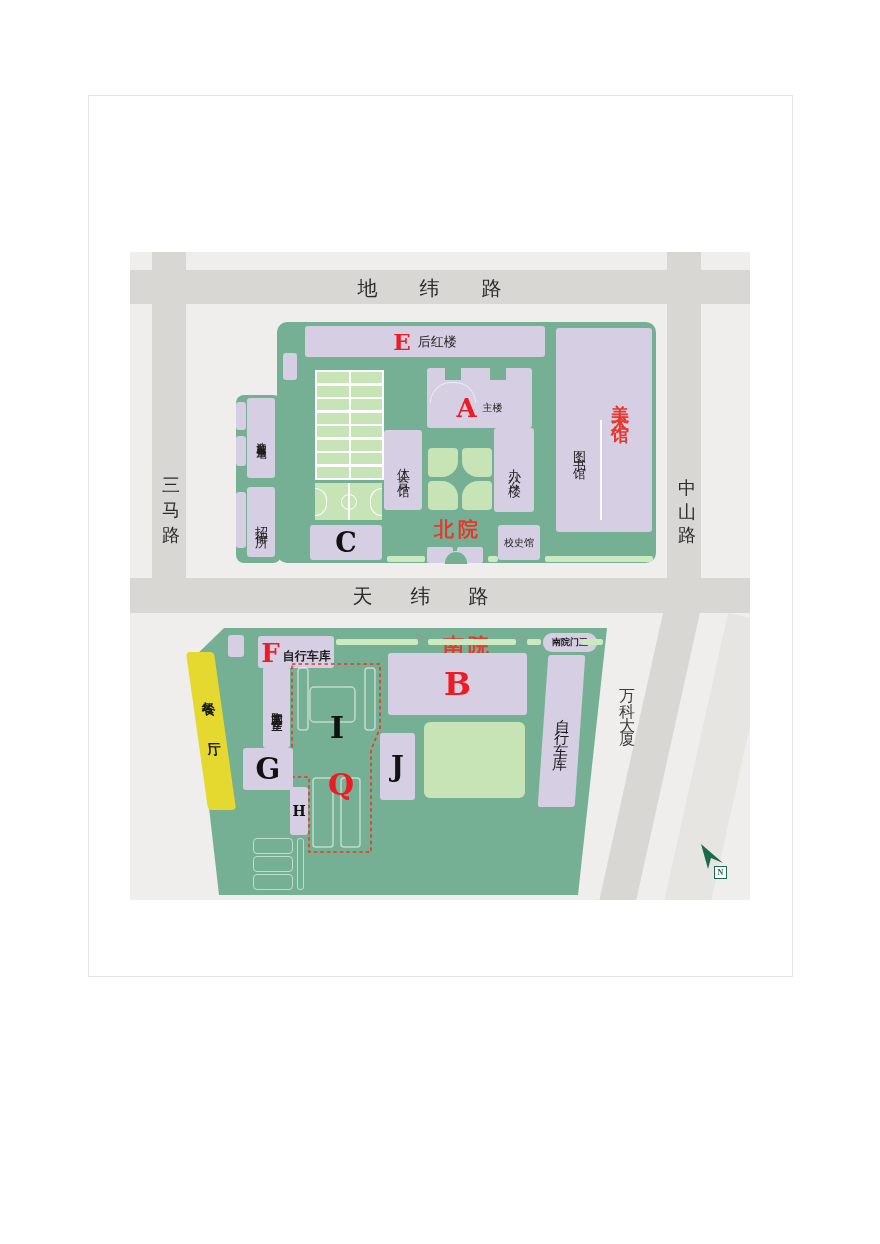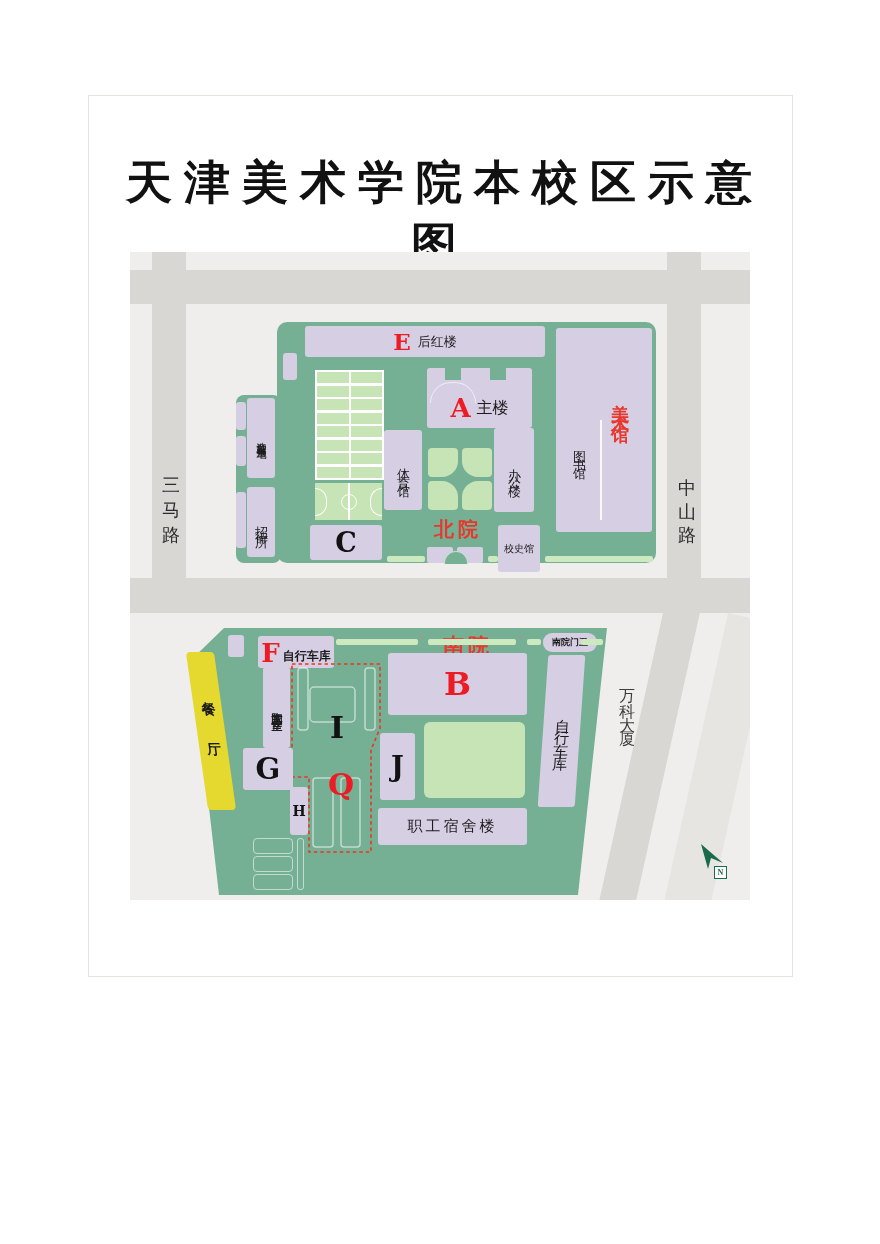--- a/index.html
+++ b/index.html
@@ -25,32 +25,32 @@
   .cell{border:1px solid #ffffff;background:
         linear-gradient(180deg, transparent 45%, #ffffff 45%, #ffffff 55%, transparent 55%);}
 </style>
 </head>
 <body>
 
 <div class="page">
 
   <div class="paper"></div>
 
-  <div class="abs" style="left:88px;top:152px;width:704px;text-align:center;font-size:46px;font-weight:bold;
-              letter-spacing:12px;text-indent:10px;color:#111;">天津美术学院本校区示意图</div>
 
   <div class="map">
 
     <div class="road-faint" style="left:598px;top:361px;width:46px;height:320px;transform:rotate(12.5deg);transform-origin:top left;"></div>
     <div class="road" style="left:22px;top:0;width:34px;height:361px;"></div>
     <div class="road" style="left:537px;top:0;width:34px;height:361px;"></div>
     <div class="road" style="left:535px;top:352px;width:36px;height:310px;transform:rotate(12.5deg);transform-origin:top left;"></div>
     <div class="road" style="left:0;top:18px;width:620px;height:34px;"></div>
     <div class="road" style="left:0;top:326px;width:620px;height:35px;"></div>
 
+    <div class="roadlbl" style="left:160px;top:23px;width:300px;text-align:center;letter-spacing:42px;text-indent:21px;">地纬路</div>
+    <div class="roadlbl" style="left:150px;top:331px;width:300px;text-align:center;letter-spacing:38px;text-indent:19px;">天纬路</div>
     <div class="roadlbl vtext" style="left:29px;top:212px;height:120px;font-size:18px;letter-spacing:24px;">三马路</div>
     <div class="roadlbl vtext" style="left:545px;top:212px;height:120px;font-size:18px;letter-spacing:24px;">中山路</div>
     <div class="roadlbl vtext" style="left:486px;top:424px;height:130px;font-size:16px;letter-spacing:14px;color:#3c3c3c;">万科大厦</div>
 
     <div class="campus" style="left:147px;top:70px;width:379px;height:241px;border-radius:10px;"></div>
     <div class="campus" style="left:106px;top:143px;width:45px;height:168px;border-radius:8px;"></div>
 
     <div class="b" style="left:175px;top:74px;width:240px;height:31px;gap:7px;">
       <span class="rl" style="font-size:23px;">E</span>
       <span class="lbl" style="font-size:13px;">后红楼</span>
@@ -61,21 +61,21 @@
     <div class="abs vtext redlbl" style="left:478px;top:138px;height:100px;font-size:18px;letter-spacing:10px;">美术馆</div>
     <div class="abs vtext lbl" style="left:440px;top:188px;height:76px;font-size:13px;letter-spacing:8px;">图书馆</div>
 
     <div class="b" style="left:297px;top:116px;width:105px;height:60px;"></div>
     <div class="abs" style="left:315px;top:116px;width:16px;height:12px;background:#75b094;"></div>
     <div class="abs" style="left:360px;top:116px;width:16px;height:12px;background:#75b094;"></div>
     <div class="abs" style="left:300px;top:130px;width:44px;height:20px;border:1.5px solid rgba(255,255,255,0.6);
                 border-bottom:none;border-radius:22px 22px 0 0;"></div>
     <div class="abs" style="left:297px;top:142px;width:105px;height:28px;display:flex;align-items:center;justify-content:center;gap:6px;">
       <span class="rl" style="font-size:26px;">A</span>
-      <span class="lbl" style="font-size:16px;">主楼</span>
+      <span class="lbl" style="font-size:10px;">主楼</span>
     </div>
 
     <div class="b" style="left:254px;top:178px;width:38px;height:80px;">
       <span class="vtext lbl" style="font-size:13px;letter-spacing:8px;">体育馆</span>
     </div>
     <div class="b" style="left:364px;top:176px;width:40px;height:84px;">
       <span class="vtext lbl" style="font-size:13px;letter-spacing:8px;">办公楼</span>
     </div>
 
     <div class="court" style="left:298px;top:196px;width:30px;height:29px;border-radius:4px 4px 16px 4px;"></div>
@@ -114,21 +114,21 @@
       <div class="abs" style="right:0;top:5px;width:11px;height:26px;border:1.5px solid #fff;border-right:none;
                   border-radius:14px 0 0 14px;"></div>
     </div>
 
     <div class="b" style="left:180px;top:273px;width:72px;height:35px;">
       <span class="bl" style="font-size:27px;">C</span>
     </div>
 
     <div class="abs redlbl" style="left:298px;top:264px;width:60px;text-align:center;font-size:20px;letter-spacing:4px;">北院</div>
 
-    <div class="b" style="left:368px;top:273px;width:42px;height:47px;">
+    <div class="b" style="left:368px;top:273px;width:42px;height:35px;">
       <span class="lbl" style="font-size:10px;">校史馆</span>
     </div>
 
     <div class="b" style="left:297px;top:295px;width:26px;height:16px;border-radius:2px;"></div>
     <div class="b" style="left:327px;top:295px;width:26px;height:16px;border-radius:2px;"></div>
     <div class="abs" style="left:314px;top:299px;width:22px;height:12px;background:#75b094;
                 border:1.5px solid rgba(255,255,255,0.6);border-bottom:none;border-radius:12px 12px 0 0;"></div>
     <div class="strip" style="left:257px;top:304px;width:38px;height:6px;"></div>
     <div class="strip" style="left:358px;top:304px;width:10px;height:6px;"></div>
     <div class="strip" style="left:415px;top:304px;width:108px;height:6px;"></div>
@@ -190,23 +190,20 @@
     </div>
     <div class="b" style="left:160px;top:535px;width:18px;height:48px;">
       <span class="bl" style="font-size:14px;">H</span>
     </div>
     <div class="b" style="left:250px;top:481px;width:35px;height:67px;">
       <span class="bl" style="font-size:27px;">J</span>
     </div>
 
     <div class="court" style="left:294px;top:470px;width:101px;height:76px;border-radius:6px;"></div>
 
-    <div class="b" style="left:248px;top:556px;width:149px;height:37px;">
-      <span class="lbl" style="font-size:15px;letter-spacing:3px;">职工宿舍楼</span>
-    </div>
 
     <div class="outline" style="left:123px;top:586px;width:38px;height:14px;"></div>
     <div class="outline" style="left:123px;top:604px;width:38px;height:14px;"></div>
     <div class="outline" style="left:123px;top:622px;width:38px;height:14px;"></div>
     <div class="outline" style="left:167px;top:586px;width:5px;height:50px;border-radius:3px;"></div>
 
     <svg class="abs" style="left:566px;top:590px;" width="30" height="36" viewBox="0 0 30 36">
       <polygon points="5,2 12,27 15,16 27,21" fill="#1a6b4b"></polygon>
     </svg>
     <div class="abs" style="left:584px;top:614px;width:11px;height:11px;background:#ffffff;border:1px solid #1a6b4b;

